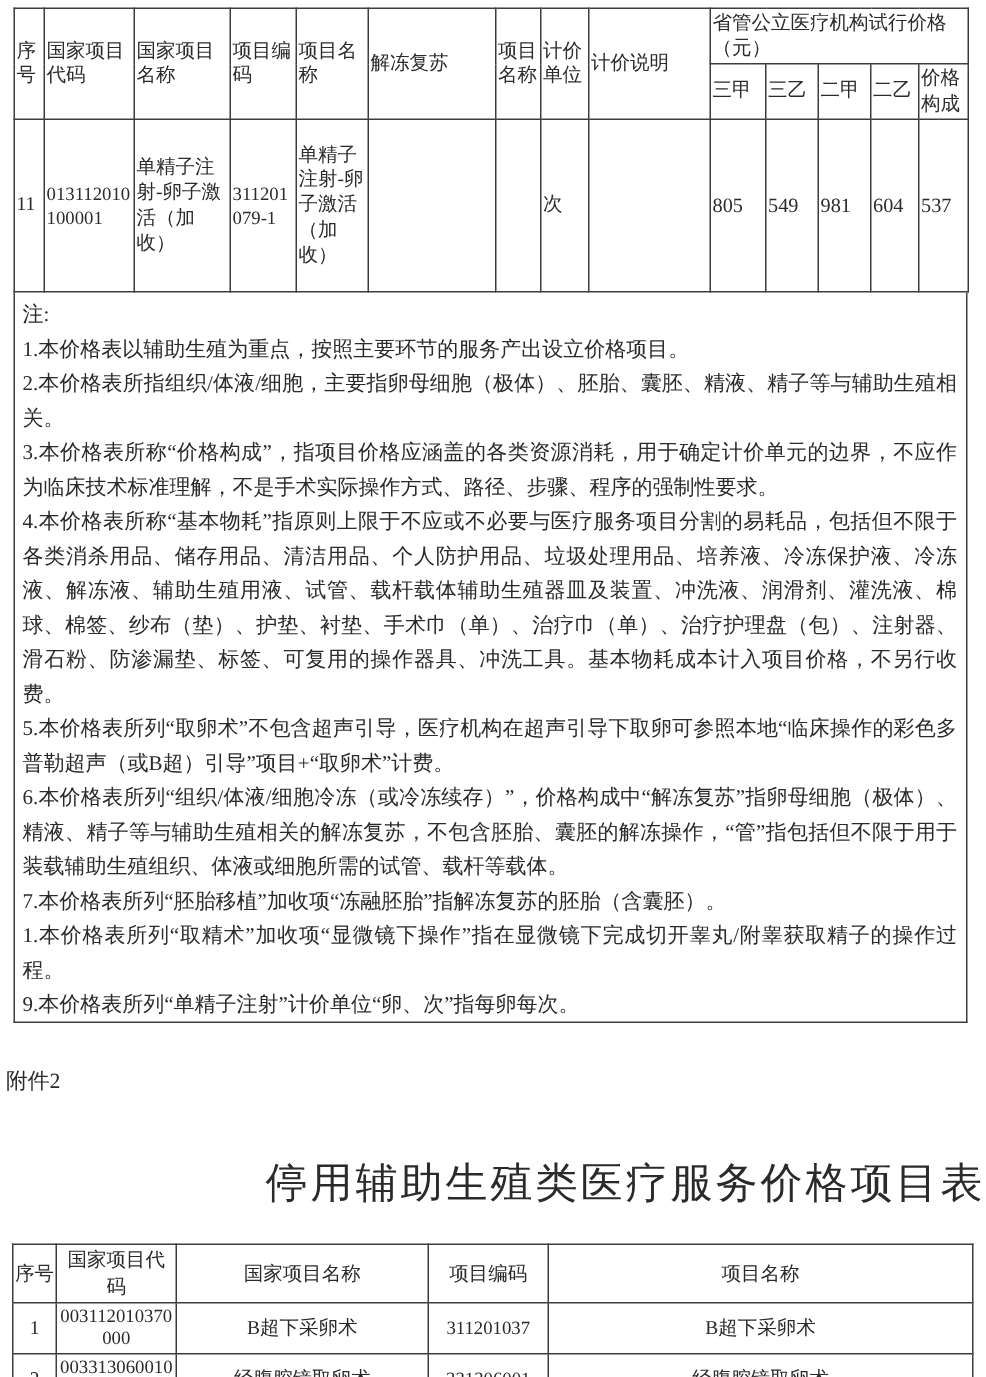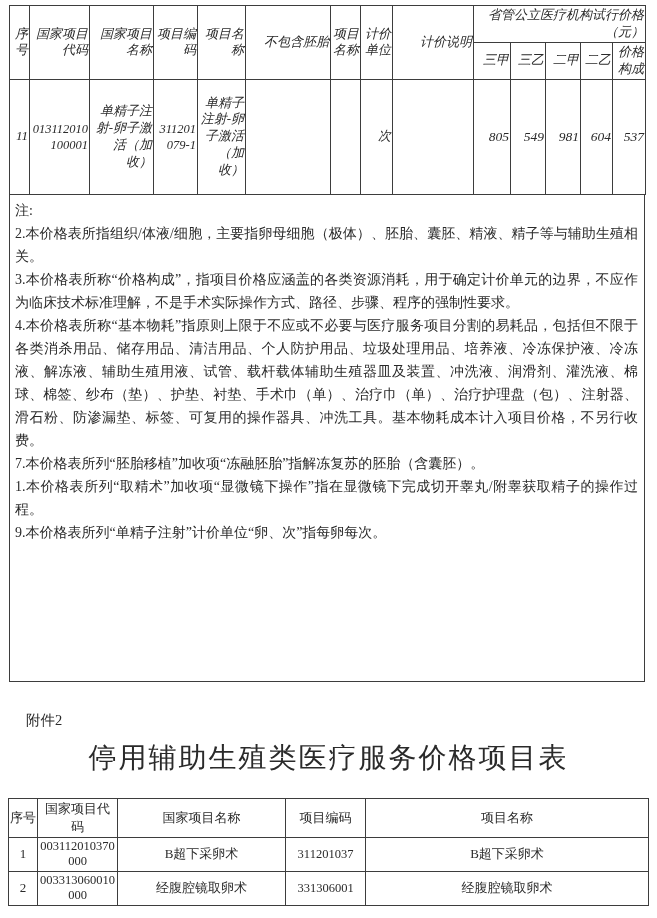--- a/index.html
+++ b/index.html
@@ -10,46 +10,46 @@
     color:#2a2a2a;
     font-family:"Liberation Serif","DejaVu Serif",serif;
     overflow:hidden;
   }
   table{border-collapse:collapse;table-layout:fixed;}
   
   .t1{margin:5px 0 0 9px;width:636px;}
   .t1 th,.t1 td{
     border:1px solid #3d3d3d;
     font-weight:normal;
-    text-align:right;vertical-align:middle;
+    text-align:left;vertical-align:middle;
     font-size:13px;line-height:1.3;
-    padding:1px;overflow:hidden;font-style:italic;
+    padding:1px;overflow:hidden;
   }
   .t1 tr.h1{height:37px;}
   .t1 tr.h2{height:36px;}
   .t1 tr.datarow{height:115px;}
   .t1 .brk{word-break:break-all;font-size:12.5px;}
   .t1 .price{font-size:13.5px;}
   
   .notes{
     box-sizing:border-box;
     width:636px;height:487px;
     margin-left:9px;
     border:1px solid #3d3d3d;border-top:none;
     padding:4px 6px 0 5px;
     font-size:14px;line-height:23px;
     text-align:justify;
     overflow:hidden;
   }
   .notes p{margin:0;}
   
-  .attach-label{margin:29px 0 0 26px;font-size:14.5px;}
+  .attach-label{margin:29px 0 0 4px;font-size:14.5px;}
   .doc-title{
-    margin-top:9px;
-    text-align:center;
+    margin-top:40px;
+    text-align:right;
     font-size:28px;
     letter-spacing:2px;
     white-space:nowrap;
   }
   
   .t2{margin:21px 0 0 8px;width:640px;}
   .t2 th,.t2 td{
     border:1px solid #3d3d3d;
     font-weight:normal;
     text-align:center;vertical-align:middle;
@@ -81,21 +81,21 @@
       <col style="width:32px">
         <col style="width:33px">
     </colgroup>
     <thead>
       <tr class="h1">
         <th rowspan="2">序号</th>
         <th rowspan="2">国家项目代码</th>
         <th rowspan="2">国家项目名称</th>
         <th rowspan="2">项目编码</th>
         <th rowspan="2">项目名称</th>
-        <th rowspan="2">不包含胚胎</th>
+        <th rowspan="2">解冻复苏</th>
         <th rowspan="2">项目名称</th>
         <th rowspan="2">计价单位</th>
         <th rowspan="2">计价说明</th>
         <th colspan="5">省管公立医疗机构试行价格（元）</th>
       </tr>
       <tr class="h2">
         <th>三甲</th>
         <th>三乙</th>
         <th>二甲</th>
         <th>二乙</th>
@@ -117,23 +117,26 @@
         <td class="price">549</td>
         <td class="price">981</td>
         <td class="price">604</td>
         <td class="price">537</td>
       </tr>
     </tbody>
   </table>
 
   <div class="notes">
     <p>注:</p>
+    <p>1.本价格表以辅助生殖为重点，按照主要环节的服务产出设立价格项目。</p>
     <p>2.本价格表所指组织/体液/细胞，主要指卵母细胞（极体）、胚胎、囊胚、精液、精子等与辅助生殖相关。</p>
     <p>3.本价格表所称“价格构成”，指项目价格应涵盖的各类资源消耗，用于确定计价单元的边界，不应作为临床技术标准理解，不是手术实际操作方式、路径、步骤、程序的强制性要求。</p>
     <p>4.本价格表所称“基本物耗”指原则上限于不应或不必要与医疗服务项目分割的易耗品，包括但不限于各类消杀用品、储存用品、清洁用品、个人防护用品、垃圾处理用品、培养液、冷冻保护液、冷冻液、解冻液、辅助生殖用液、试管、载杆载体辅助生殖器皿及装置、冲洗液、润滑剂、灌洗液、棉球、棉签、纱布（垫）、护垫、衬垫、手术巾（单）、治疗巾（单）、治疗护理盘（包）、注射器、滑石粉、防渗漏垫、标签、可复用的操作器具、冲洗工具。基本物耗成本计入项目价格，不另行收费。</p>
+    <p>5.本价格表所列“取卵术”不包含超声引导，医疗机构在超声引导下取卵可参照本地“临床操作的彩色多普勒超声（或B超）引导”项目+“取卵术”计费。</p>
+    <p>6.本价格表所列“组织/体液/细胞冷冻（或冷冻续存）”，价格构成中“解冻复苏”指卵母细胞（极体）、精液、精子等与辅助生殖相关的解冻复苏，不包含胚胎、囊胚的解冻操作，“管”指包括但不限于用于装载辅助生殖组织、体液或细胞所需的试管、载杆等载体。</p>
     <p>7.本价格表所列“胚胎移植”加收项“冻融胚胎”指解冻复苏的胚胎（含囊胚）。</p>
     <p>1.本价格表所列“取精术”加收项“显微镜下操作”指在显微镜下完成切开睾丸/附睾获取精子的操作过程。</p>
     <p>9.本价格表所列“单精子注射”计价单位“卵、次”指每卵每次。</p>
 
   </div>
 
   <div class="attach-label">附件2</div>
 
   <div class="doc-title">停用辅助生殖类医疗服务价格项目表</div>
 

